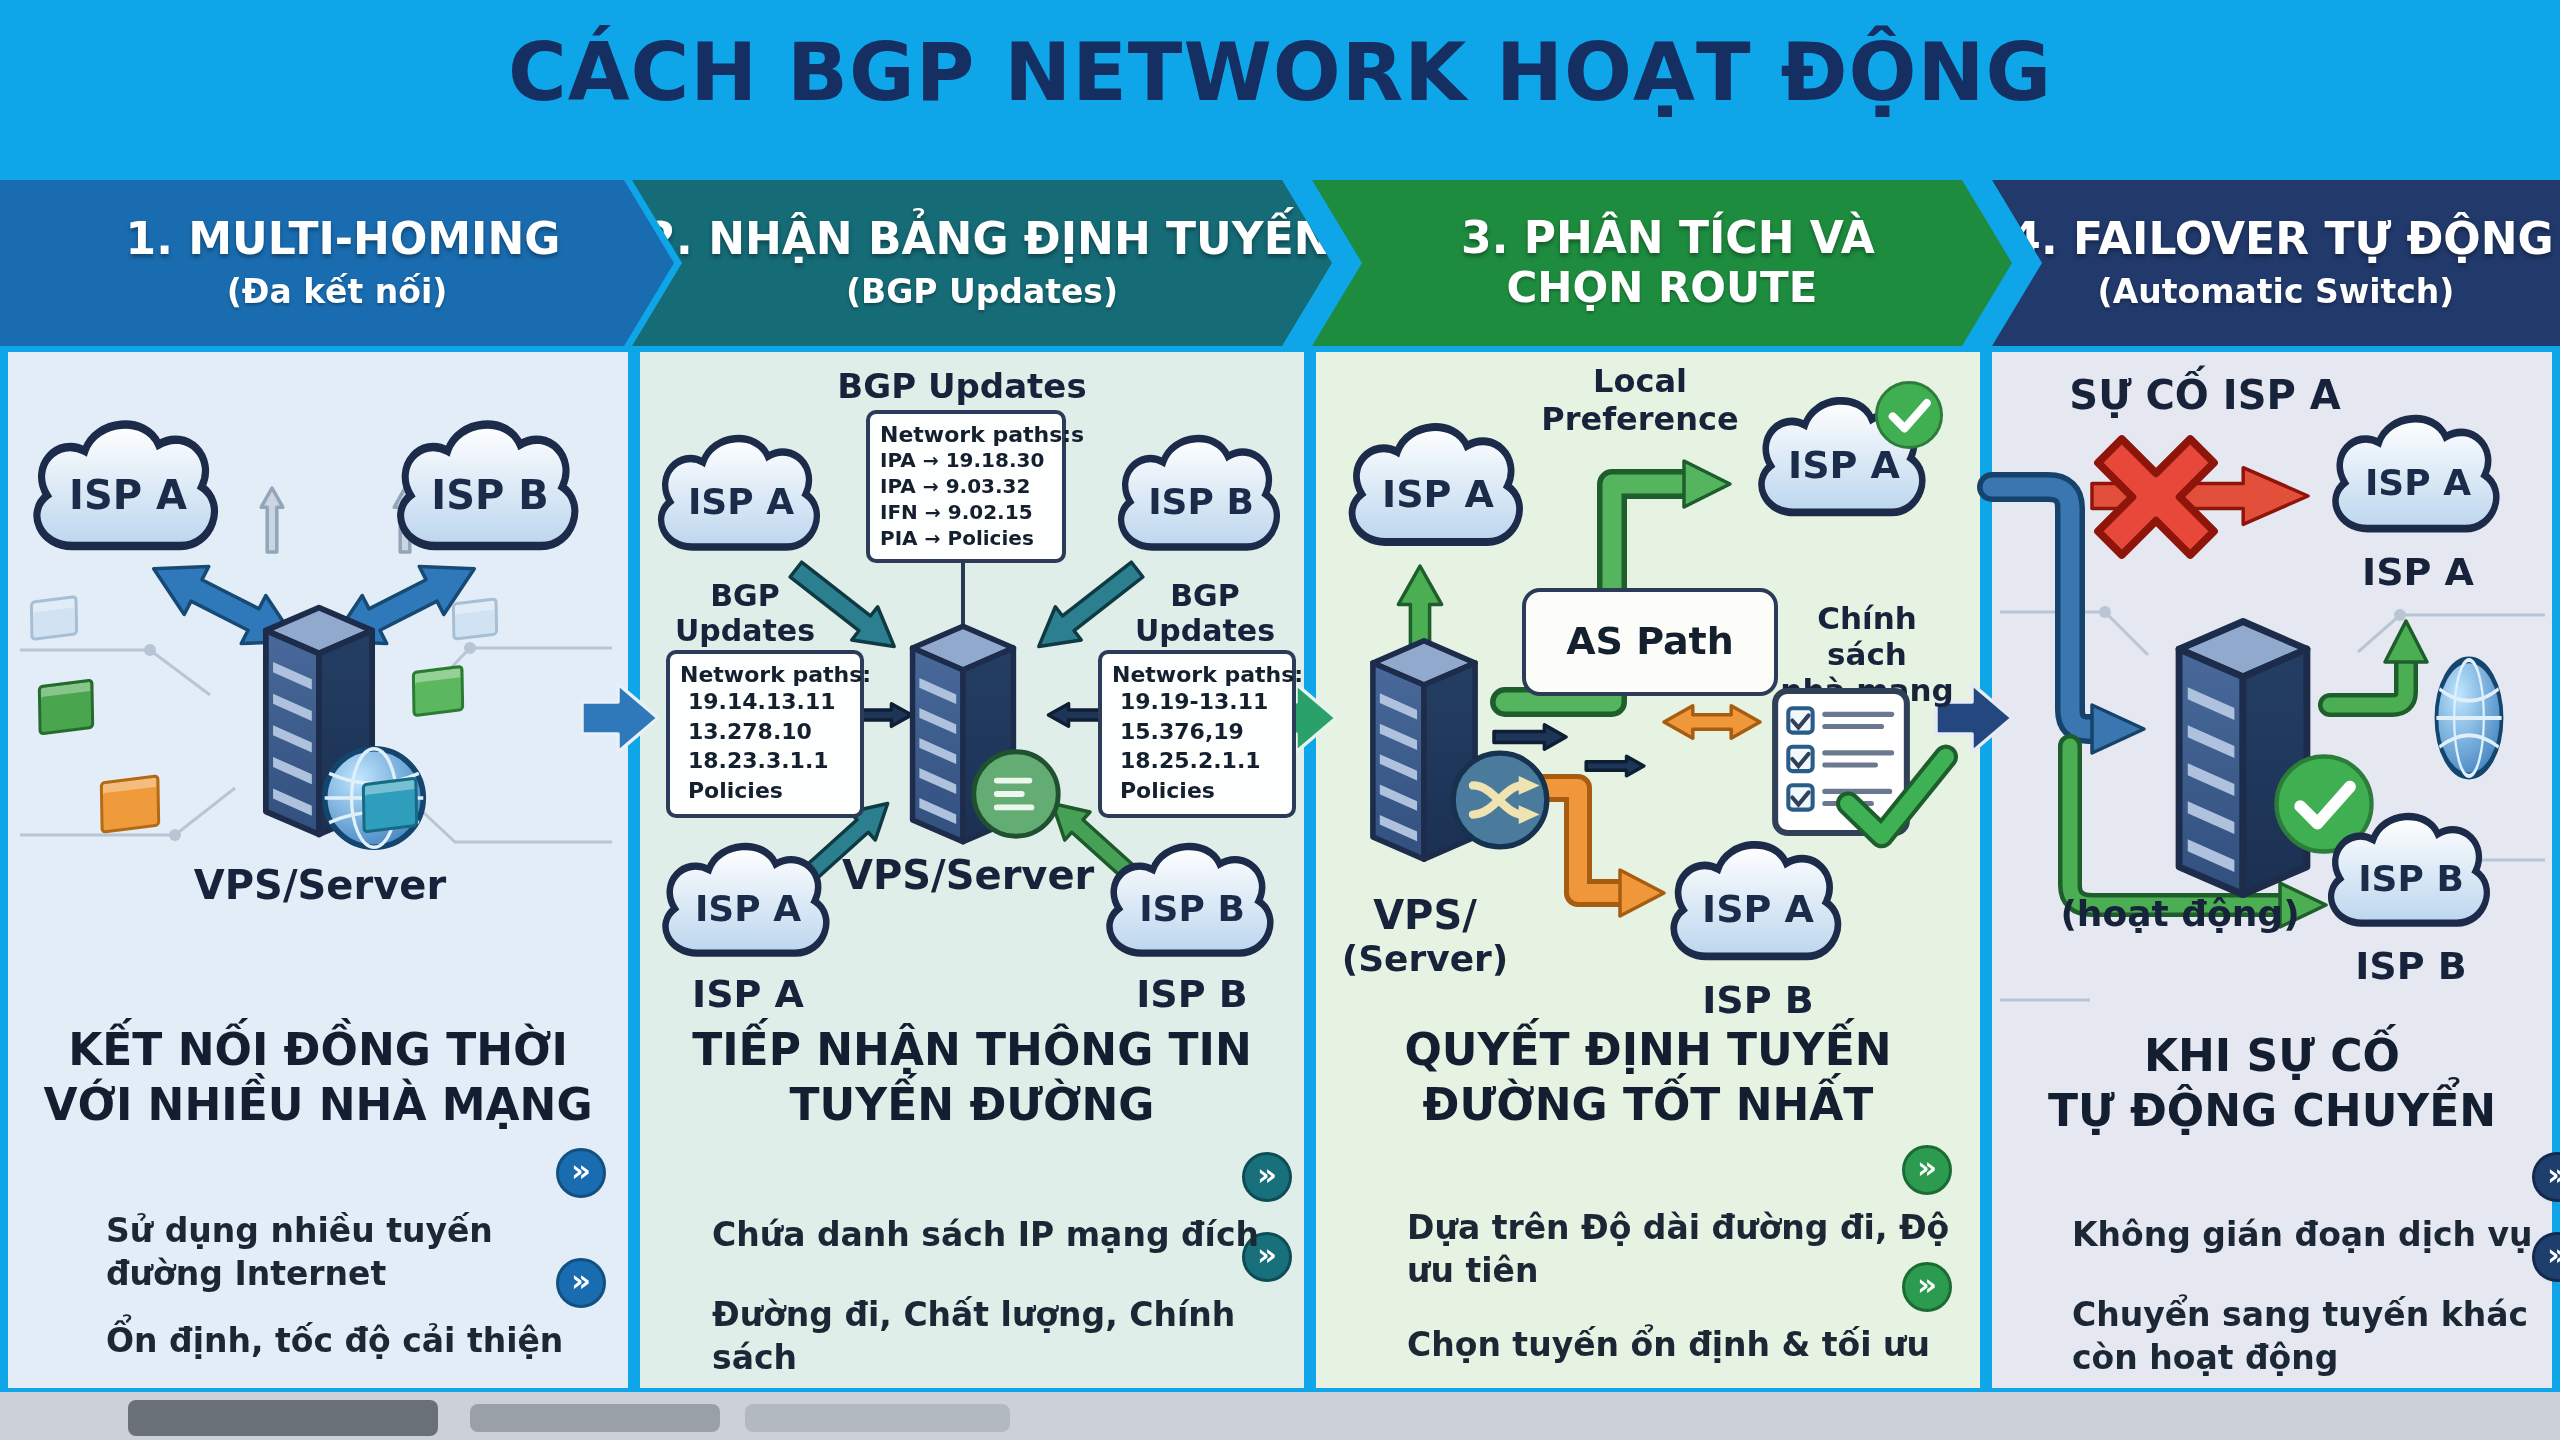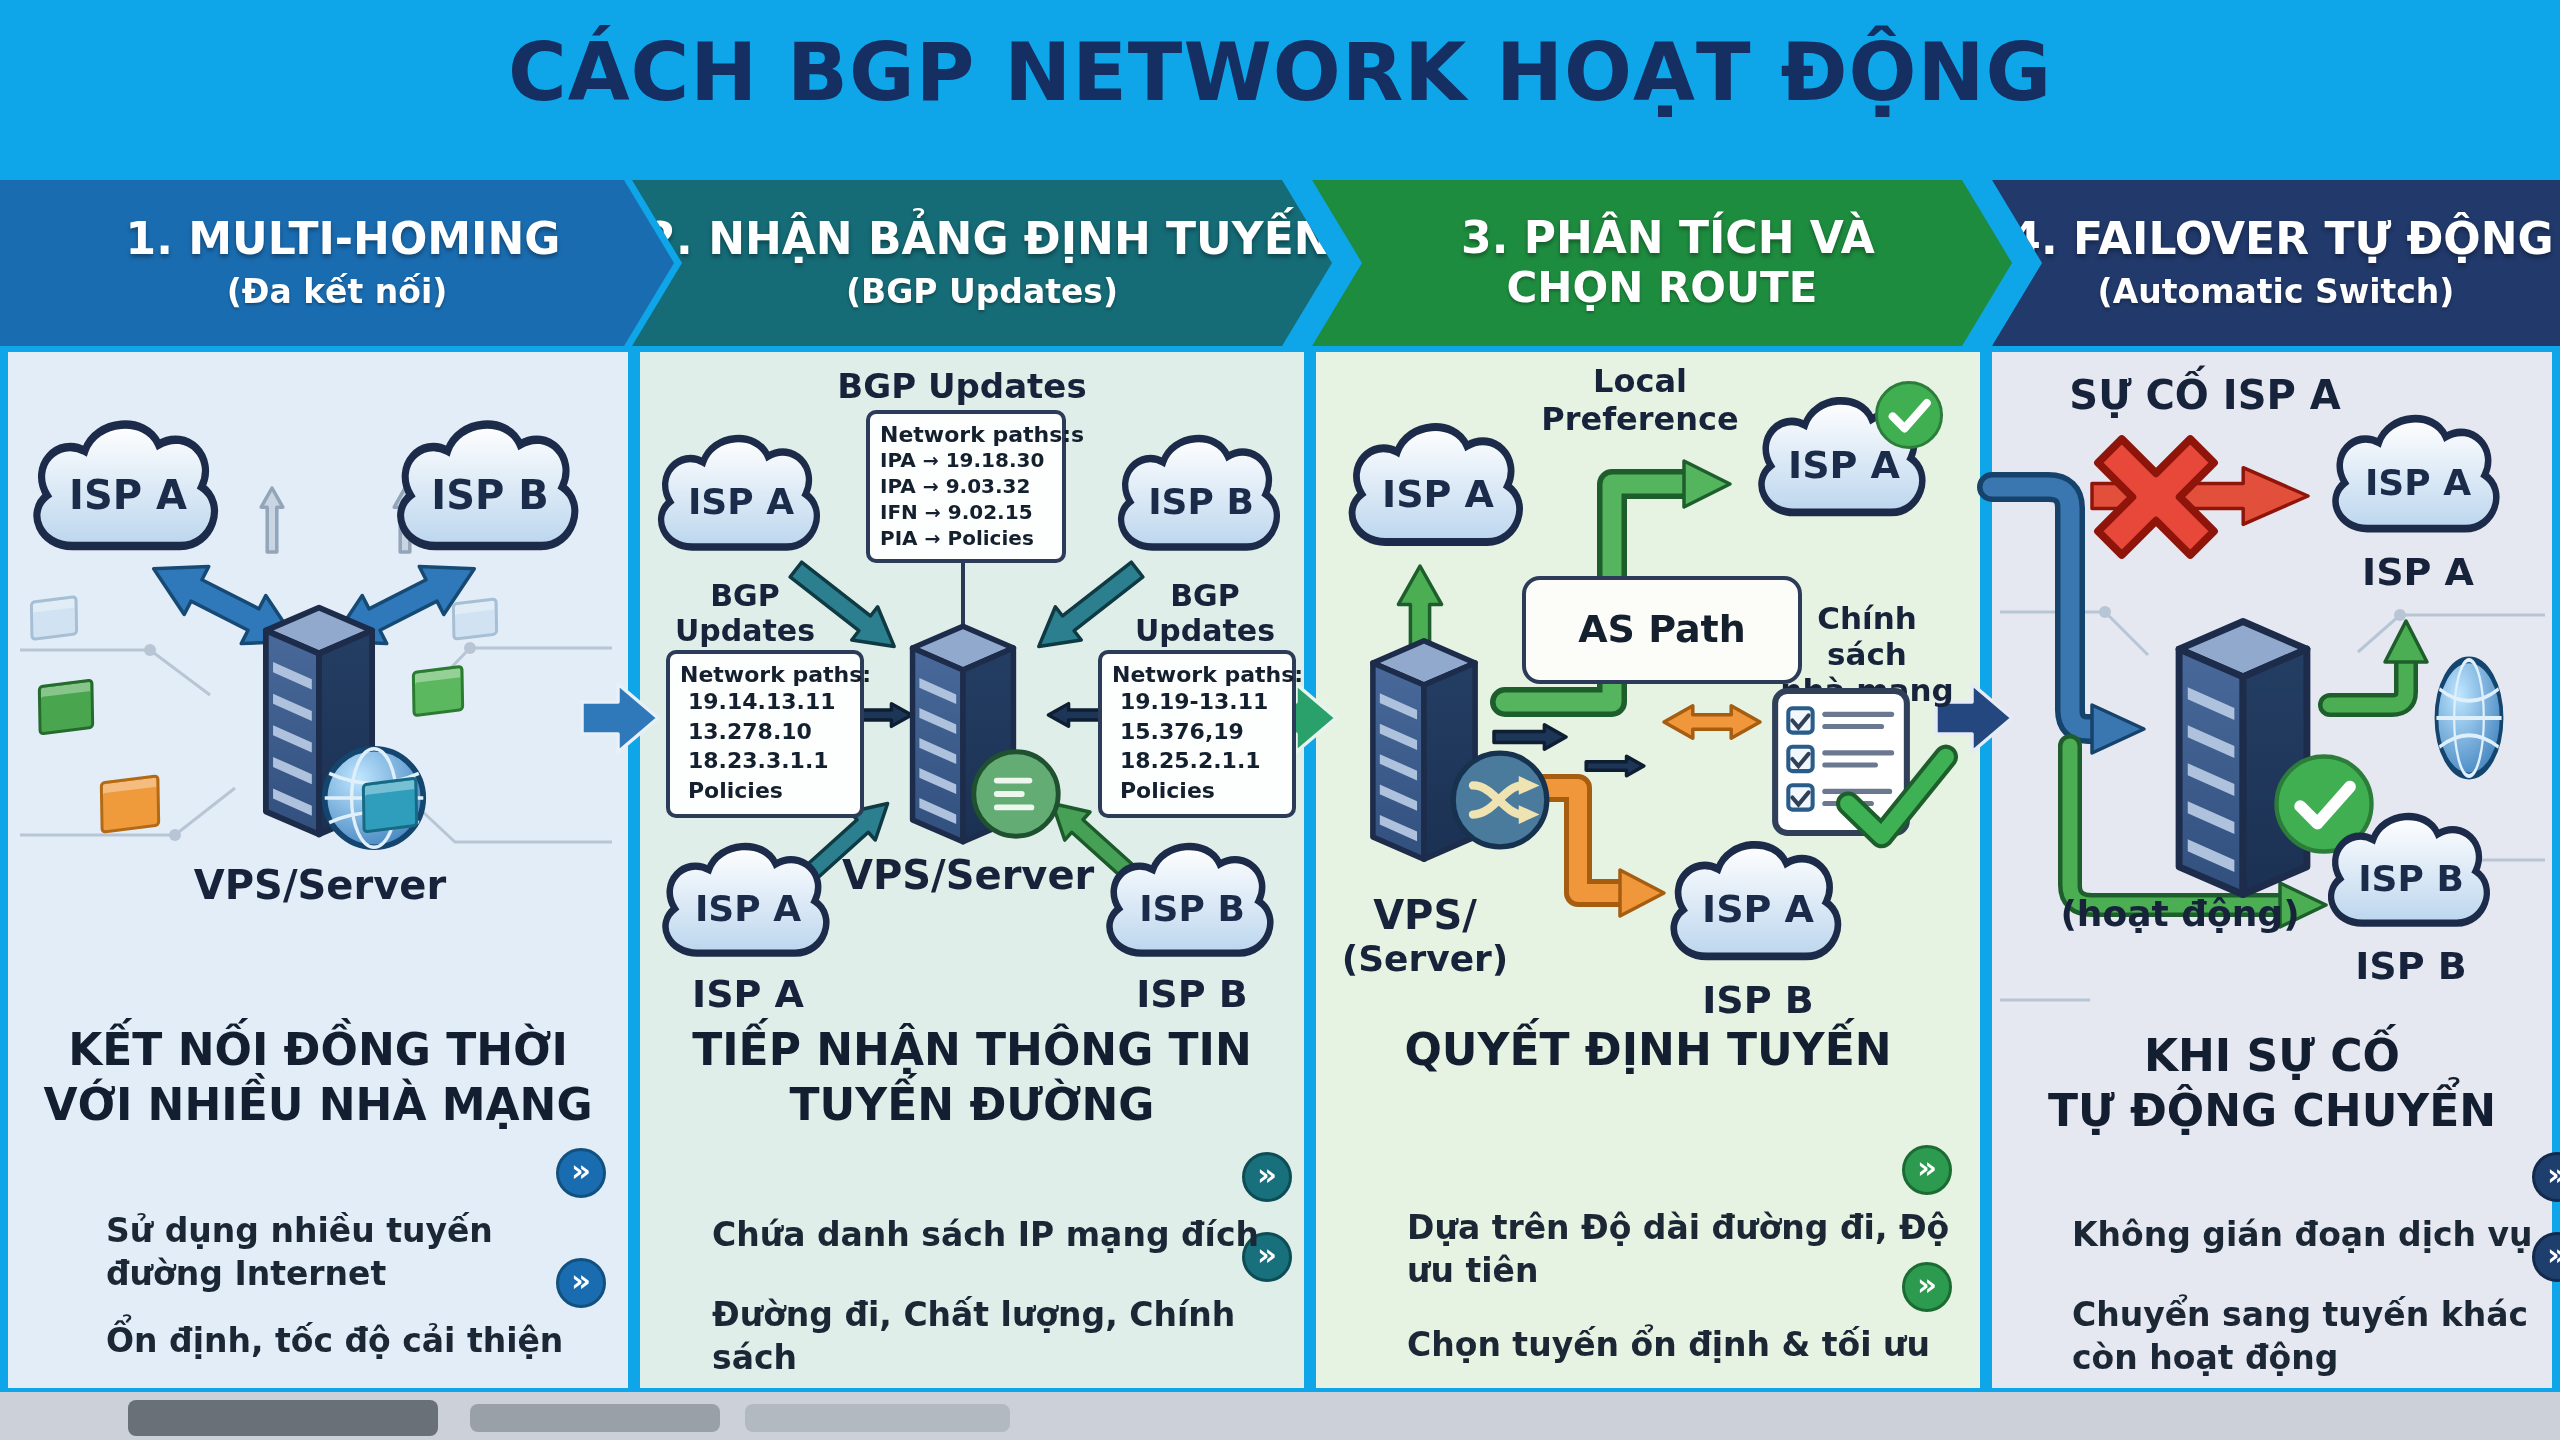--- a/index.html
+++ b/index.html
@@ -377,21 +377,21 @@
   </div>
   <div class="cloud" style="left:1748px;top:392px;width:192px;height:136px">
     <svg viewBox="0 0 118 70" preserveAspectRatio="none">
       <use href="#cloudPath" fill="url(#gradCloud)" stroke="#1c2b4a" stroke-width="4"></use>
       </svg>
     <span class="cloud-label" style="font-size:38px">ISP A</span>
   </div>
   <svg class="abs" style="left:1872px;top:378px;width:74px;height:74px" viewBox="0 0 100 100">
       <use href="#check"></use>
     </svg>
-  <div class="aspath" style="left:1522px;top:576px;width:280px;height:108px">
+  <div class="aspath" style="left:1522px;top:588px;width:256px;height:108px">
     <div class="l1">AS Path</div>
   </div>
   <div class="cap" style="left:1772px;top:600px;width:190px;font-size:31px">
     <div>Chính sách</div>
     <div>nhà mạng</div>
   </div>
   <svg class="abs" style="left:1770px;top:686px;width:142px;height:152px" viewBox="0 0 140 150">
       <use href="#checklist"></use>
     </svg>
   <svg class="abs" style="left:1836px;top:744px;width:122px;height:108px" viewBox="0 0 120 105">
@@ -410,20 +410,21 @@
   </div>
   <div class="cloud" style="left:1660px;top:836px;width:196px;height:136px">
     <svg viewBox="0 0 118 70" preserveAspectRatio="none">
       <use href="#cloudPath" fill="url(#gradCloud)" stroke="#1c2b4a" stroke-width="4"></use>
       </svg>
     <span class="cloud-label" style="font-size:38px">ISP A</span>
   </div>
   <div class="cap" style="left:1660px;top:978px;width:196px;font-size:38px">ISP B</div>
   <div class="sum" style="left:1316px;width:664px;top:1022px">
     <div>QUYẾT ĐỊNH TUYẾN</div>
+    <div>ĐƯỜNG TỐT NHẤT</div>
   </div>
   <div class="bullet" style="left:1352px;top:1145px;width:600px">
     <span class="bullet-ic ic3"></span>
     <span class="bullet-text" style="width:545px">Dựa trên Độ dài đường đi, Độ ưu tiên</span>
   </div>
   <div class="bullet" style="left:1352px;top:1262px;width:600px">
     <span class="bullet-ic ic3"></span>
     <span class="bullet-text" style="width:545px">Chọn tuyến ổn định &amp; tối ưu</span>
   </div>
 

